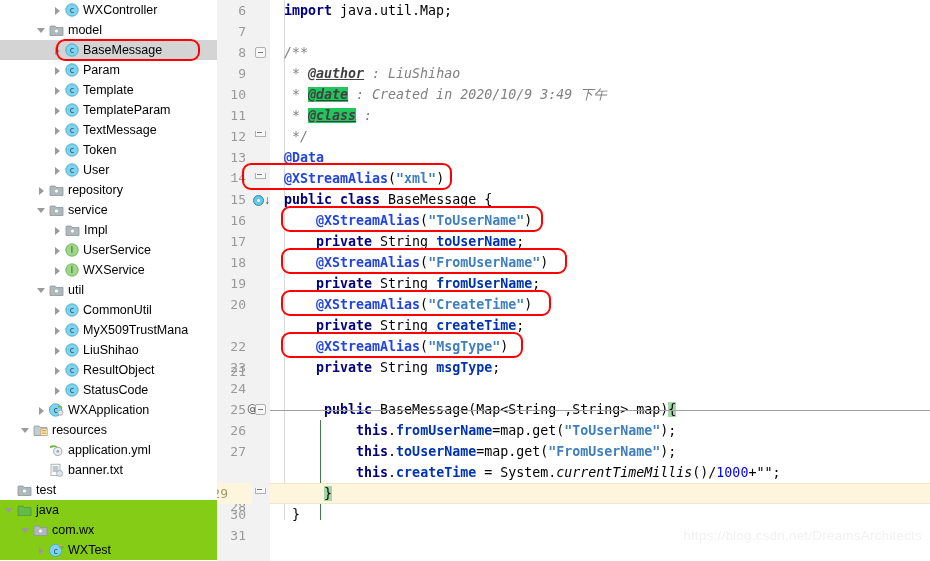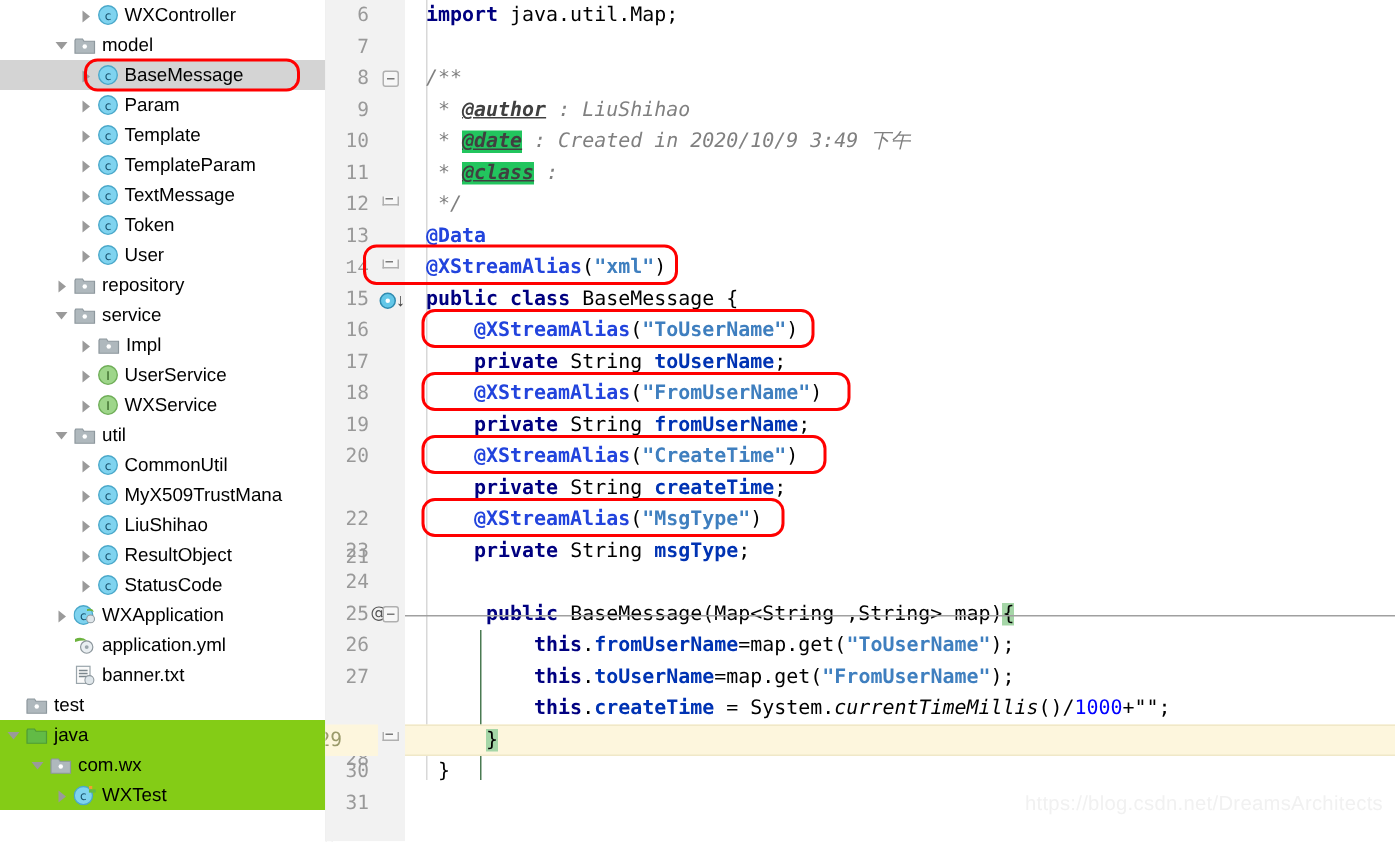--- a/index.html
+++ b/index.html
@@ -436,20 +436,32 @@
         <div class="tree-row">
           <span style="display: inline-block; flex: 0 0 auto; width: 36px;"></span>
           <span class="arrow right"></span>
           <span class="ic"><svg width="15" height="14" viewBox="0 0 15 14">
               <circle cx="6.6" cy="7" r="6.2" fill="#7fd3ef" stroke="#4aa8ca" stroke-width="0.9"></circle>
               <text x="6.6" y="10.2" font-size="8" font-family="DejaVu Sans" text-anchor="middle" fill="#18506b">c</text>
               <path d="M9 3 q4 -1 4.5 2 q-2 -1.2 -4.5 -0.6 Z" fill="#6db33f"></path>
               <circle cx="11.4" cy="9.6" r="2.6" fill="#dfe6ea" stroke="#8d979d" stroke-width="0.7"></circle>
             </svg></span>
           <span class="lbl">WXApplication</span>
+        </div>
+        <div class="tree-row">
+          <span style="display: inline-block; flex: 0 0 auto; width: 20px;"></span>
+          <span class="arrow down"></span>
+          <span class="ic"><svg width="15" height="13" viewBox="0 0 15 13">
+              <path d="M1 3 L1 11.5 L14 11.5 L14 3.5 L7 3.5 L6 2 L1.5 2 Z" fill="#c5ccd1" stroke="#8d979d" stroke-width="0.8"></path>
+              <rect x="8" y="5" width="6" height="6.5" fill="#fdfdfd" stroke="#c8a040" stroke-width="0.7"></rect>
+              <line x1="9" y1="6.5" x2="13" y2="6.5" stroke="#e09b2d" stroke-width="0.9"></line>
+              <line x1="9" y1="8" x2="13" y2="8" stroke="#e09b2d" stroke-width="0.9"></line>
+              <line x1="9" y1="9.5" x2="13" y2="9.5" stroke="#e09b2d" stroke-width="0.9"></line>
+            </svg></span>
+          <span class="lbl">resources</span>
         </div>
         <div class="tree-row">
           <span style="display: inline-block; flex: 0 0 auto; width: 36px;"></span>
           <span class="arrow none"></span>
           <span class="ic"><svg width="15" height="14" viewBox="0 0 15 14">
               <path d="M1 3 q4.5 -2 8.2 1.2 q-3.6 -0.6 -8.2 0.8 Z" fill="#6db33f"></path>
               <circle cx="8.8" cy="8.4" r="4.1" fill="#e9eef1" stroke="#8d979d" stroke-width="0.8"></circle>
               <circle cx="8.8" cy="8.4" r="1.3" fill="#9aa5ab"></circle>
             </svg></span>
           <span class="lbl">application.yml</span>

